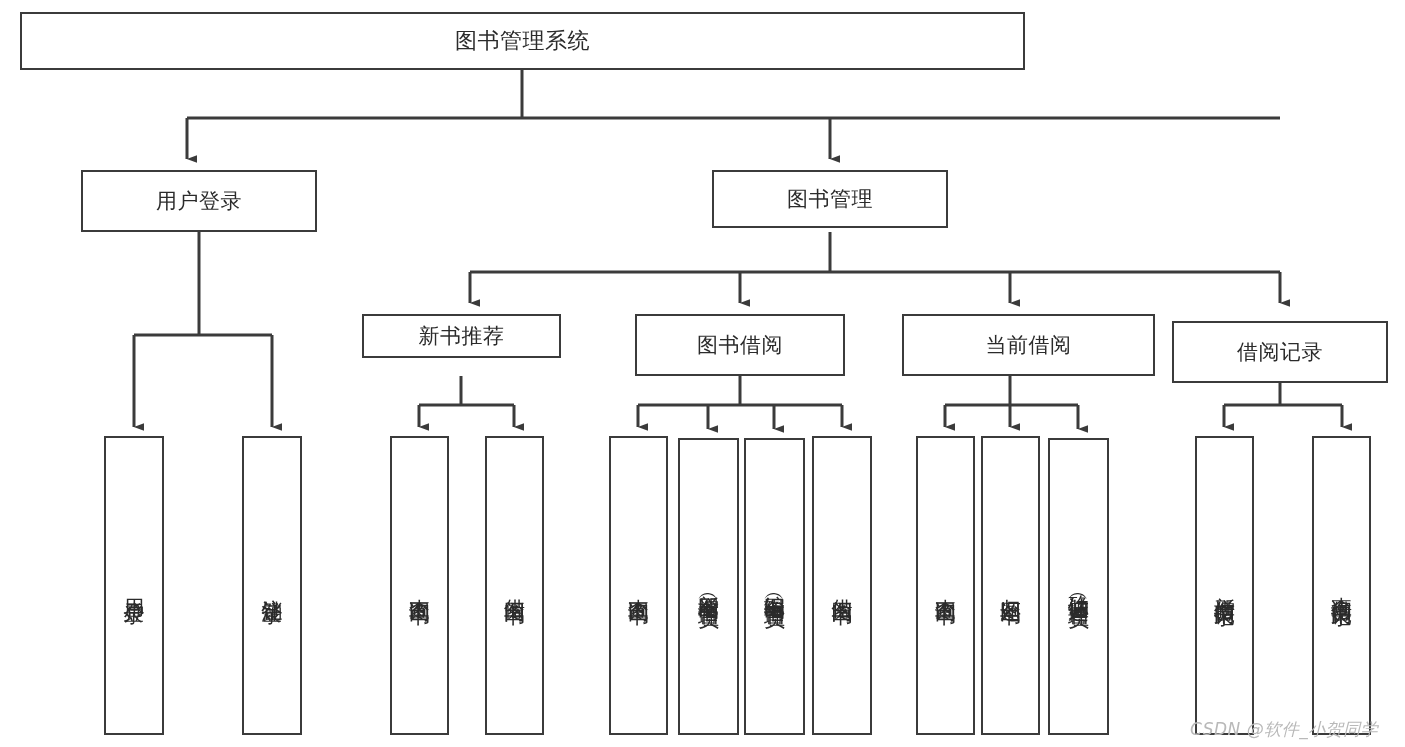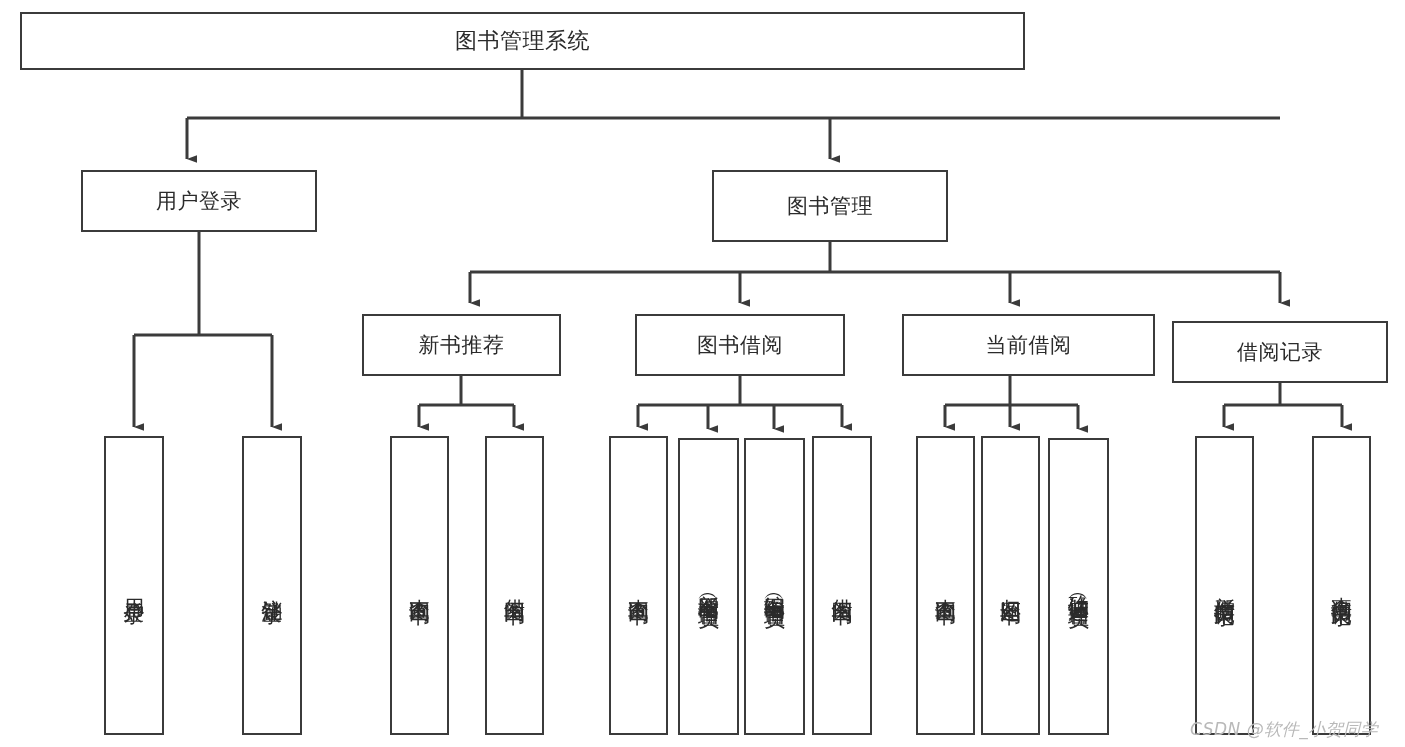--- a/index.html
+++ b/index.html
@@ -119,25 +119,25 @@
     </g>
   </svg>
 
   <div class="node h root" style="left:20px; top:12px; width:1005px; height:58px;">
     <span>图书管理系统</span>
   </div>
 
   <div class="node h" style="left:81px; top:170px; width:236px; height:62px;">
     <span>用户登录</span>
   </div>
-  <div class="node h" style="left:712px; top:170px; width:236px; height:72px;">
+  <div class="node h" style="left:712px; top:170px; width:236px; height:58px;">
     <span>图书管理</span>
   </div>
 
-  <div class="node h" style="left:362px; top:314px; width:199px; height:62px;text-align:center;">
+  <div class="node h" style="left:362px; top:314px; width:199px; height:44px;text-align:center;">
     <span>新书推荐</span>
   </div>
   <div class="node h" style="left:635px; top:314px; width:210px; height:62px;">
     <span>图书借阅</span>
   </div>
   <div class="node h" style="left:902px; top:314px; width:253px; height:62px;">
     <span>当前借阅</span>
   </div>
   <div class="node h" style="left:1172px; top:314px; width:216px; height:62px;margin-top:7px;">
     <span>借阅记录</span>

